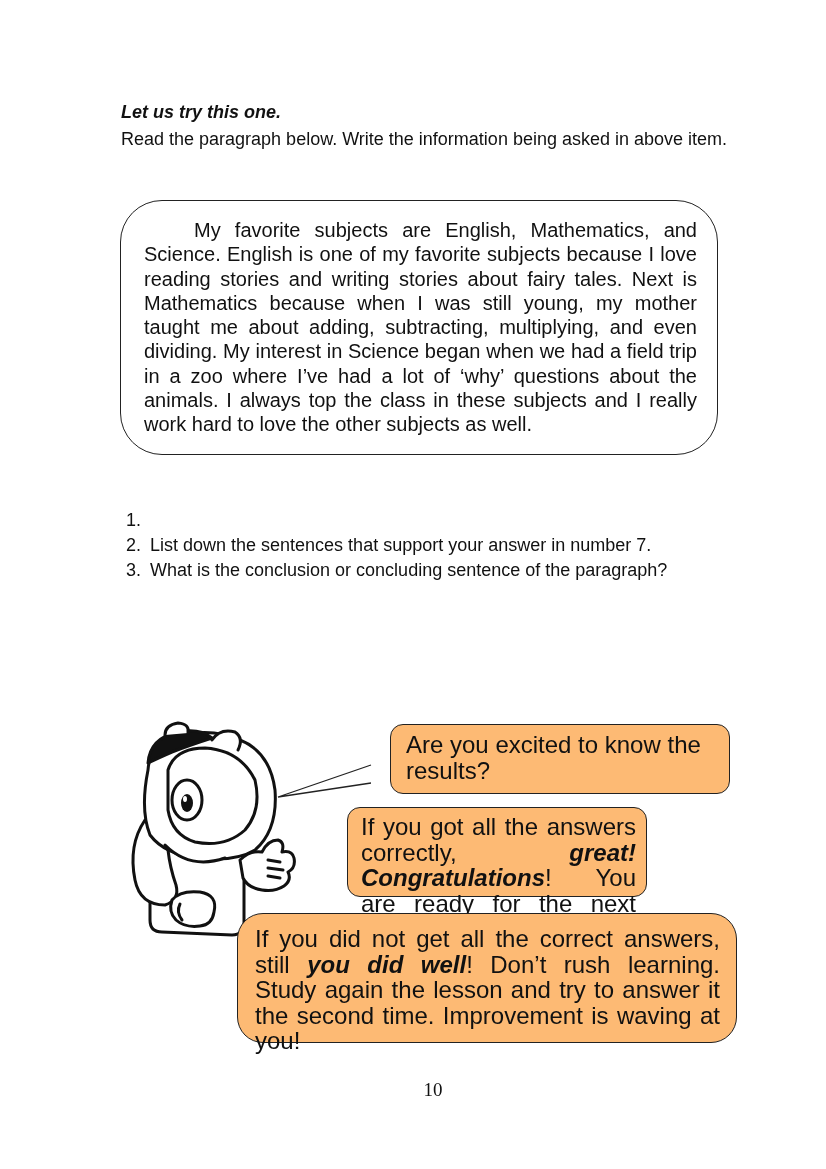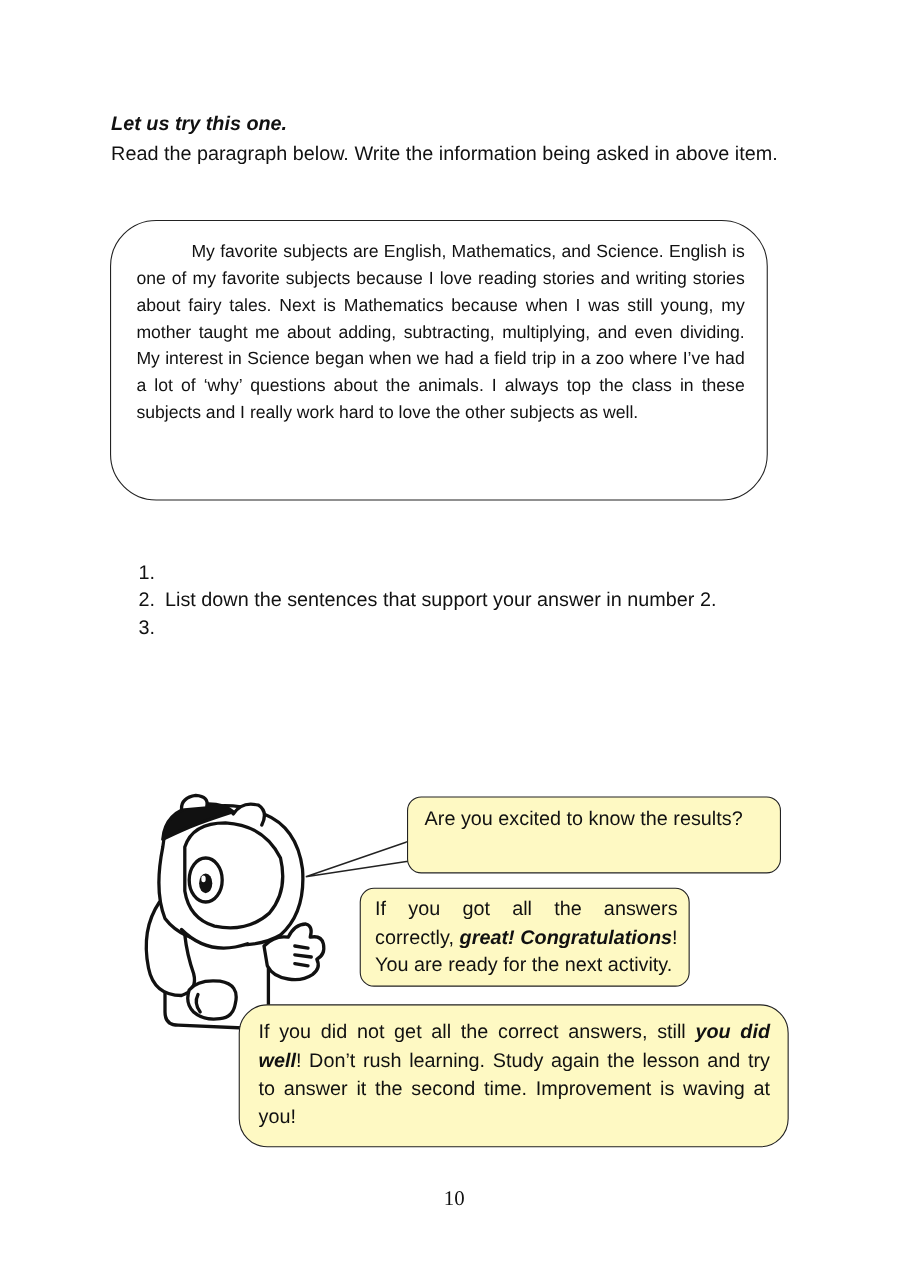--- a/index.html
+++ b/index.html
@@ -1,31 +1,31 @@
 <!DOCTYPE html>
 <html><head>
 <meta charset="utf-8">
 <style>
   html, body { margin: 0; padding: 0; background: #ffffff; }
   body { width: 826px; height: 1169px; position: relative; overflow: hidden;
          font-family: "Liberation Sans", sans-serif; color: #111; }
-  .abs { position: absolute; }
+  .abs { position: absolute; margin-left: 20px; }
   .heading { left: 101px; top: 102px; font-size: 18px; font-weight: bold; font-style: italic; }
   .instr { left: 101px; top: 126px; width: 610px; font-size: 18px; line-height: 26px; }
   .para-box { left: 100px; top: 200px; width: 598px; height: 255px;
               border: 1.5px solid #222; border-radius: 42px; box-sizing: border-box; }
-  .para-text { left: 124px; top: 218px; width: 553px; font-size: 16px; line-height: 24.3px;
+  .para-text { left: 124px; top: 218px; width: 553px; font-size: 20px; line-height: 24.3px;
                text-align: justify; }
   .para-text .indent { display: inline-block; width: 50px; }
   .questions { left: 126px; top: 508px; width: 600px; margin: 0; padding: 0; list-style: none;
                font-size: 18px; line-height: 25px; }
   .questions li { display: flex; }
   .questions .num { width: 24px; }
-  .bubble { border: 1.3px solid #222; border-radius: 13px; box-sizing: border-box; background: #fef9c3;
-            font-size: 18px; line-height: 25.5px; }
+  .bubble { border: 1.3px solid #222; border-radius: 13px; box-sizing: border-box; background: #fdba74;
+            font-size: 24px; line-height: 25.5px; }
   .bubble .txt { text-align: justify; }
   .b1 { left: 370px; top: 724px; width: 340px; height: 70px; padding: 7px 14px 0 15px; }
   .b2 { left: 327px; top: 807px; width: 300px; height: 90px; padding: 6px 10px 0 13px; }
   .b3 { left: 217px; top: 913px; width: 500px; height: 130px; padding: 12px 16px 16px 17px; border-radius: 26px; }
   .b3 .txt { line-height: 25.5px; }
   .bi { font-weight: bold; font-style: italic; }
   .page-num { left: 0; width: 826px; top: 1079px; text-align: center;
               font-family: "Liberation Serif", serif; font-size: 19px; }
   svg { position: absolute; overflow: visible; }
 </style>
@@ -37,24 +37,25 @@
 
 <div class="abs para-box"></div>
 <div class="abs para-text"><span class="indent"></span><span>My favorite subjects are English, Mathematics, and Science.  English is one of my favorite subjects because I love reading stories and writing stories about fairy tales. Next is Mathematics because when I was still young, my mother taught me about adding, subtracting, multiplying, and even dividing. My interest in Science began when we had a field trip in a zoo where I’ve had a lot of ‘why’ questions about the animals. I always top the class in these subjects and I really work hard to love the other subjects as well.</span></div>
 
 <ol class="abs questions">
   <li>
     <span class="num">1.</span>
   </li>
   <li>
     <span class="num">2.</span>
-    <span>List down the sentences that support your answer in number 2.</span>
+    <span>List down the sentences that support your answer in number 7.</span>
   </li>
   <li>
     <span class="num">3.</span>
+    <span>What is the conclusion or concluding sentence of the paragraph?</span>
   </li>
 </ol>
 
 <svg style="left:0;top:0;width:826px;height:1169px" viewBox="0 0 826 1169">
   <g fill="#fff" stroke="#111" stroke-width="3" stroke-linejoin="round" stroke-linecap="round">
 
     <path d="M150 830 L150 920 Q150 932 162 932 L232 935 Q244 935 244 922 L244 850 Z"></path>
 
     <path d="M145 820 Q128 845 135 880 Q140 905 165 905 Q180 900 176 885 Q170 868 168 850 Z"></path>
 

